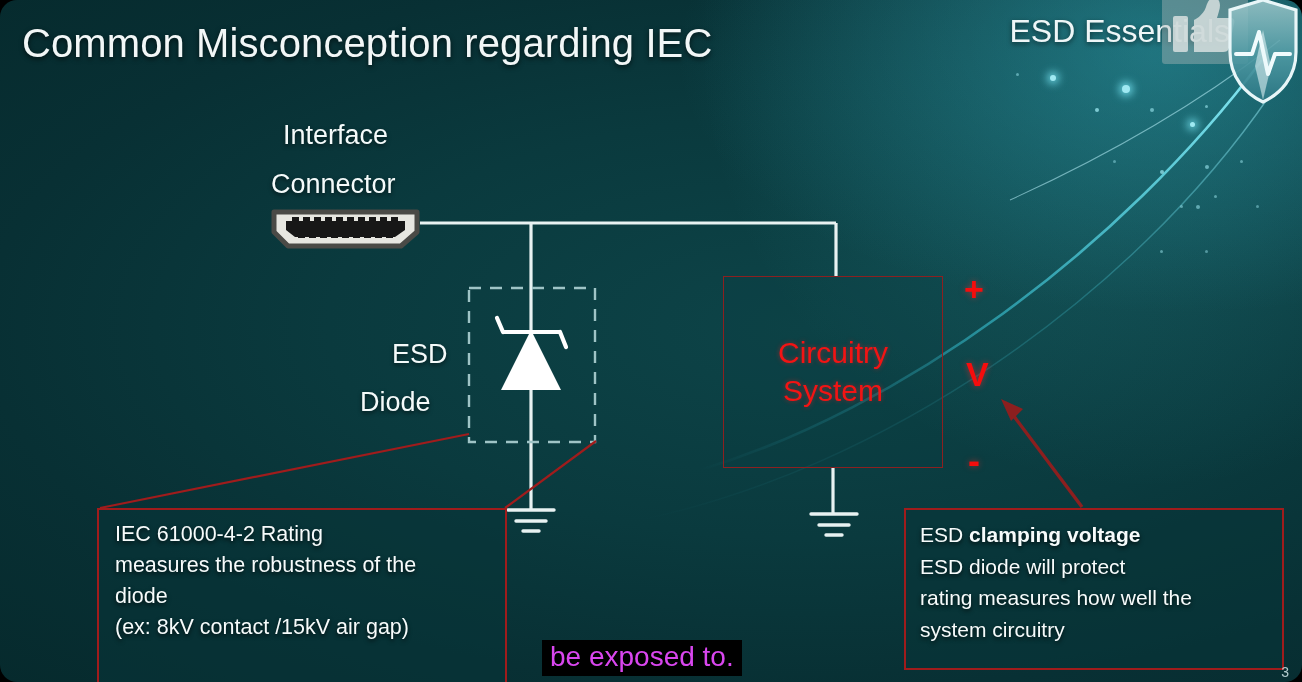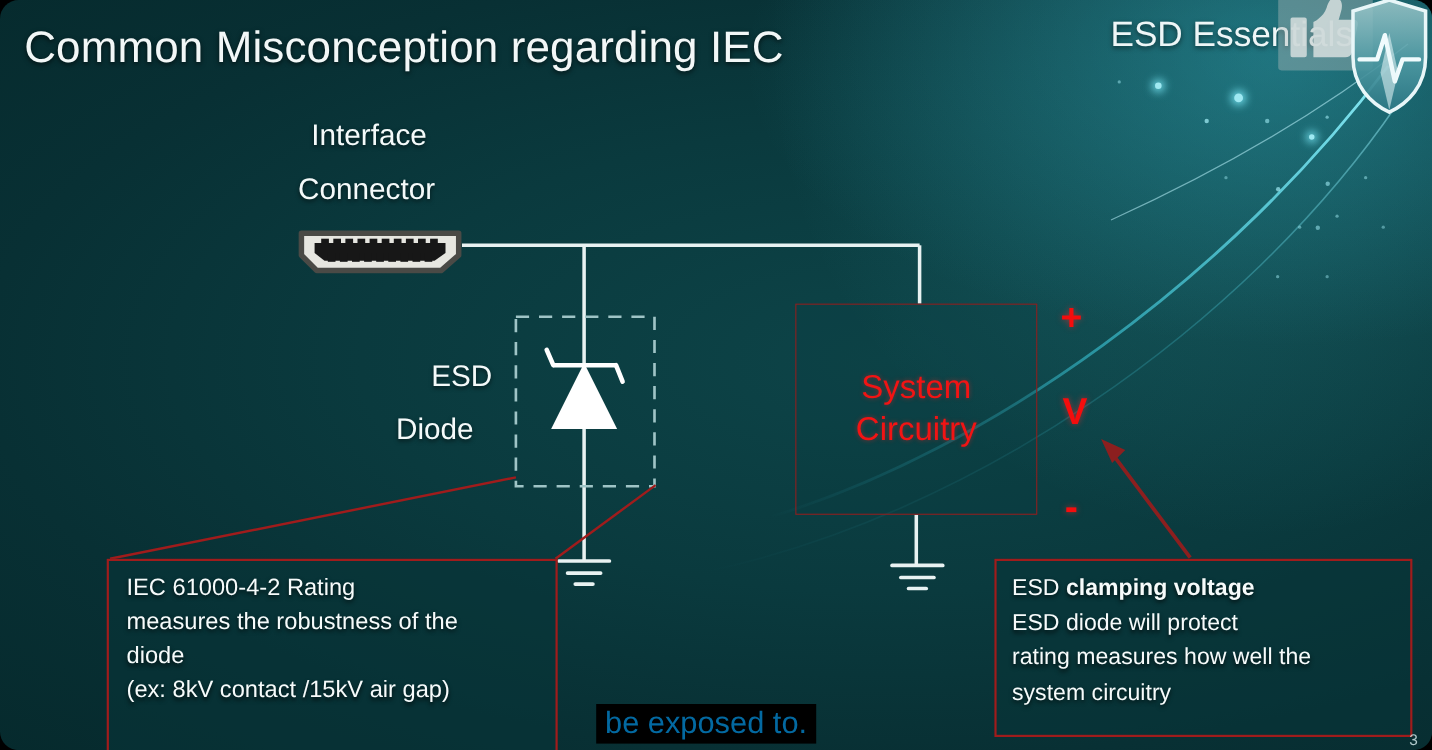--- a/index.html
+++ b/index.html
@@ -44,21 +44,21 @@
     background:rgba(175,186,186,.42);
     border-radius:3px;
   }
   #like-overlay svg{position:absolute;left:11px;top:6px;}
 
   #logo-shield{position:absolute;right:0px;top:-4px;width:78px;height:112px;}
 
   
   .diag-label{
     position:absolute;color:#f4fafa;font-size:27px;
-    text-shadow:0 2px 4px rgba(0,0,0,.6);white-space:nowrap;
+    text-shadow:0 2px 4px rgba(0,0,0,.6);white-space:nowrap;margin-top:12px;
   }
   #lbl-interface{left:283px;top:108px;}
   #lbl-connector{left:271px;top:157px;}
   #lbl-esd{left:392px;top:327px;}
   #lbl-diode{left:360px;top:375px;}
 
   
   #circuit{position:absolute;left:0;top:0;width:1302px;height:682px;}
 
   
@@ -93,21 +93,21 @@
     color:#f6fbfb;
     text-shadow:0 2px 4px rgba(0,0,0,.75);
   }
   #callout-left{left:97px;top:508px;width:410px;height:176px;padding:9px 14px 0 16px;font-size:21.5px;line-height:1.44;}
   #callout-right{left:904px;top:508px;width:380px;height:162px;padding:9px 12px 0 14px;font-size:21px;line-height:1.50;}
   .callout b{font-weight:bold;}
 
   
   #caption{
     position:absolute;left:542px;top:640px;
-    background:#000;color:#0369a1;
+    background:#000;color:#d946ef;
     font-size:28px;line-height:1.14;
     padding:1px 8px 3px 8px;
     white-space:nowrap;
   }
 
   
   #pagenum{
     position:absolute;right:13px;bottom:2px;
     color:#cfe6e8;font-size:14px;opacity:.85;
   }
@@ -250,22 +250,22 @@
       <rect x="118" y="24" width="7" height="8"></rect>
     </g>
   </svg>
 
   <div class="diag-label" id="lbl-interface">Interface</div>
   <div class="diag-label" id="lbl-connector">Connector</div>
   <div class="diag-label" id="lbl-esd">ESD</div>
   <div class="diag-label" id="lbl-diode">Diode</div>
 
   <div id="sysbox">
+    <div class="sys-line">Circuitry</div>
     <div class="sys-line">System</div>
-    <div class="sys-line">Circuitry</div>
   </div>
 
   <div class="pol" id="pol-plus">+</div>
   <div class="pol" id="pol-v">V</div>
   <div class="pol" id="pol-minus">-</div>
 
   <div class="callout" id="callout-left">
     <div>IEC 61000-4-2 Rating</div>
     <div>measures the robustness of the</div>
     <div>diode</div>

